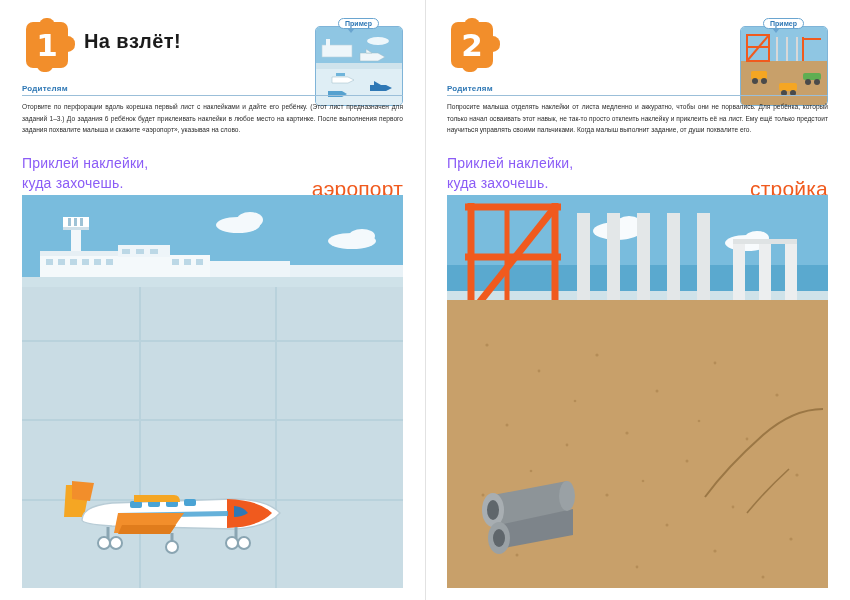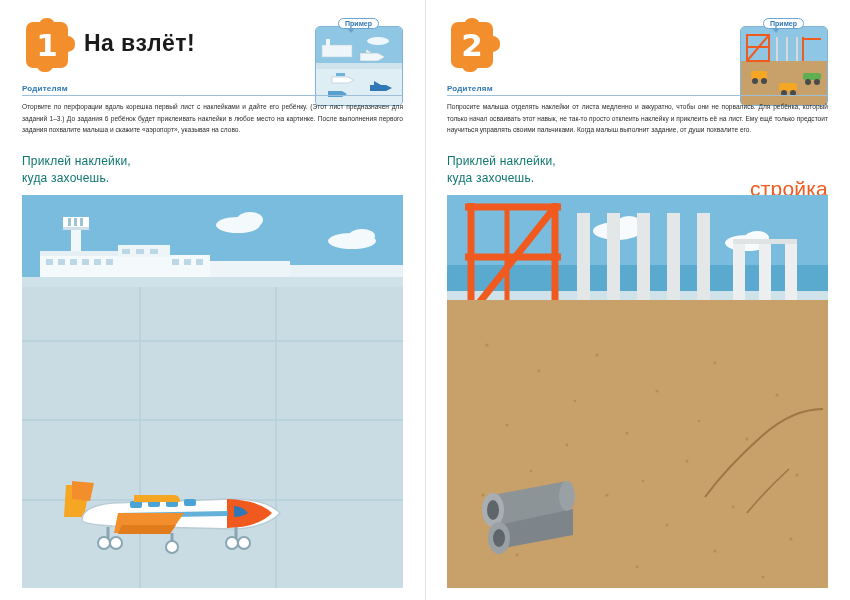--- a/index.html
+++ b/index.html
@@ -25,21 +25,21 @@
   .numbadge .knob-t{position:absolute;left:17px;top:0px;width:16px;height:11px;background:#F28E2B;border-radius:8px 8px 4px 4px;}
   .numbadge .knob-r{position:absolute;left:42px;top:18px;width:11px;height:16px;background:#F28E2B;border-radius:4px 8px 8px 4px;}
   .numbadge .knob-b{position:absolute;left:15px;top:44px;width:16px;height:10px;background:#F28E2B;border-radius:4px 4px 8px 8px;}
   .numbadge .num{
     position:absolute;left:4px;top:4px;width:42px;height:46px;
     color:#ffffff;font-size:31px;font-weight:bold;line-height:46px;text-align:center;
     font-family:"DejaVu Sans", sans-serif;
   }
   .title{
     position:absolute;left:62px;top:12px;
-    font-size:23px;font-weight:bold;color:#1b1b1b;letter-spacing:.4px;
+    font-size:20px;font-weight:bold;color:#1b1b1b;letter-spacing:.4px;
   }
 
   
   .example{
     position:absolute;right:0;top:8px;width:86px;height:78px;
     border:1px solid #7fb4d8;border-radius:5px;background:#e8f3fb;overflow:hidden;
   }
   .ex-tag{
     position:absolute;right:24px;top:0px;z-index:4;
     background:#ffffff;border:1px solid #6aa5d0;border-radius:9px;
@@ -55,21 +55,21 @@
   .note{margin-top:0;position:relative;}
   .note-label{color:#2f78b5;font-size:8px;font-weight:bold;letter-spacing:.2px;}
   .note-rule{border-top:1px solid #9bbfd9;margin:2px 0 5px 0;}
   .note-text{
     font-size:6.6px;line-height:1.75;color:#2b2b2b;text-align:justify;
   }
 
   
   .task{position:relative;margin-top:17px;height:50px;}
   .task-text{
-    font-size:12px;color:#0f766e;line-height:1.45;letter-spacing:.2px;
+    font-size:14px;color:#8b5cf6;line-height:1.45;letter-spacing:.2px;
   }
   .task-word{
     position:absolute;right:0;bottom:2px;
     color:#F05A1E;font-size:21px;letter-spacing:.2px;
   }
 
   
   .illus{
     position:absolute;left:22px;right:22px;top:195px;bottom:12px;
     overflow:hidden;background:#bcd6e0;
@@ -132,20 +132,21 @@
 
       <div class="note">
         <div class="note-label">Родителям</div>
         <div class="note-rule"></div>
         <div class="note-text">Оторвите по перфорации вдоль корешка первый лист с наклейками и дайте его ребёнку. (Этот лист предназначен для заданий 1–3.) До задания 6 ребёнок будет приклеивать наклейки в любое место на картинке. После выполнения первого задания похвалите малыша и скажите «аэропорт», указывая на слово.</div>
       </div>
 
       <div class="task">
         <div class="task-text">Приклей наклейки,</div>
         <div class="task-text">куда захочешь.</div>
+        <div class="task-word">аэропорт</div>
       </div>
     </div>
 
     <div class="illus">
       <svg viewBox="0 0 381 393" preserveAspectRatio="none">
 
         <rect x="0" y="0" width="381" height="88" fill="#79BCDD"></rect>
 
         <g fill="#ffffff" opacity="0.92">
           <ellipse cx="216" cy="30" rx="22" ry="8"></ellipse>

